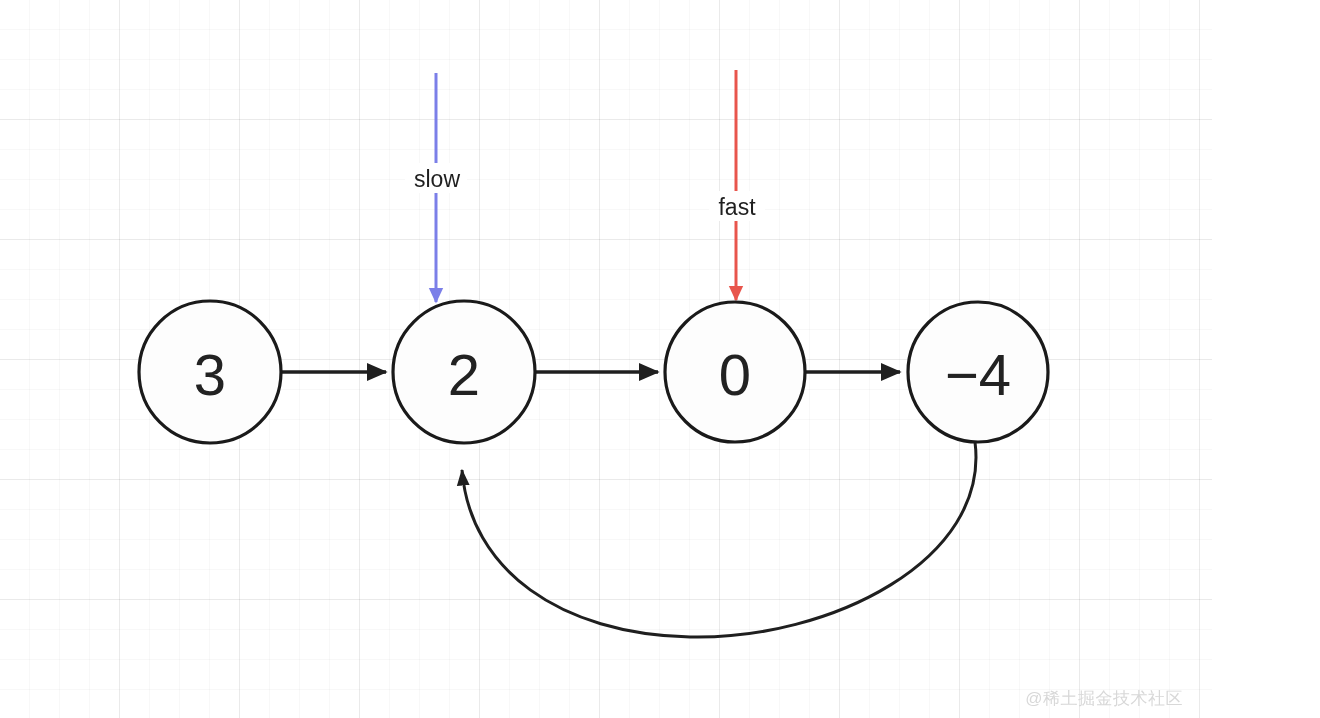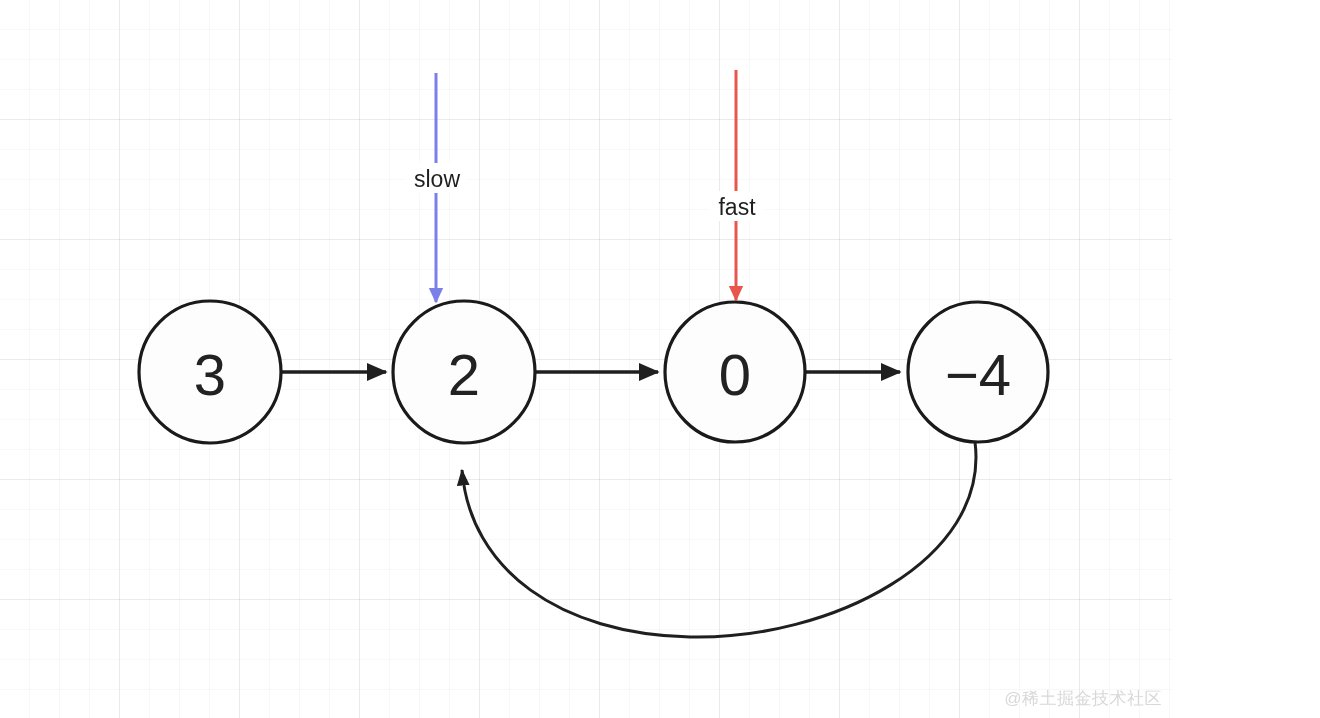--- a/index.html
+++ b/index.html
@@ -14,20 +14,21 @@
     background-color: #ffffff;
     background-image:
       linear-gradient(to right, rgba(0,0,0,0.055) 1px, transparent 1px),
       linear-gradient(to bottom, rgba(0,0,0,0.055) 1px, transparent 1px),
       linear-gradient(to right, rgba(0,0,0,0.028) 1px, transparent 1px),
       linear-gradient(to bottom, rgba(0,0,0,0.028) 1px, transparent 1px);
     background-size: 120px 120px, 120px 120px, 30px 30px, 30px 30px;
     background-position: -1px -1px, -1px -1px, -1px -1px, -1px -1px;
     overflow: hidden;
     font-family: "Liberation Sans", sans-serif;
+    padding-left: 40px;
   }
   #diagram {
     position: absolute;
     left: 0; top: 0;
     width: 1320px;
     height: 718px;
   }
   .node-circle {
     fill: #fdfdfd;
     stroke: #1a1a1a;
@@ -59,21 +60,21 @@
     font-size: 23px;
     fill: #1f1f1f;
     text-anchor: middle;
     dominant-baseline: central;
   }
   .ptr-label-bg {
     fill: #ffffff;
   }
   .watermark {
     position: absolute;
-    right: 10px;
+    right: 29px;
     bottom: 8px;
     font-family: "Liberation Sans", sans-serif;
     font-size: 17px;
     color: #d8d8d8;
     letter-spacing: 0.5px;
     user-select: none;
     white-space: nowrap;
   }
 </style>
 </head>

